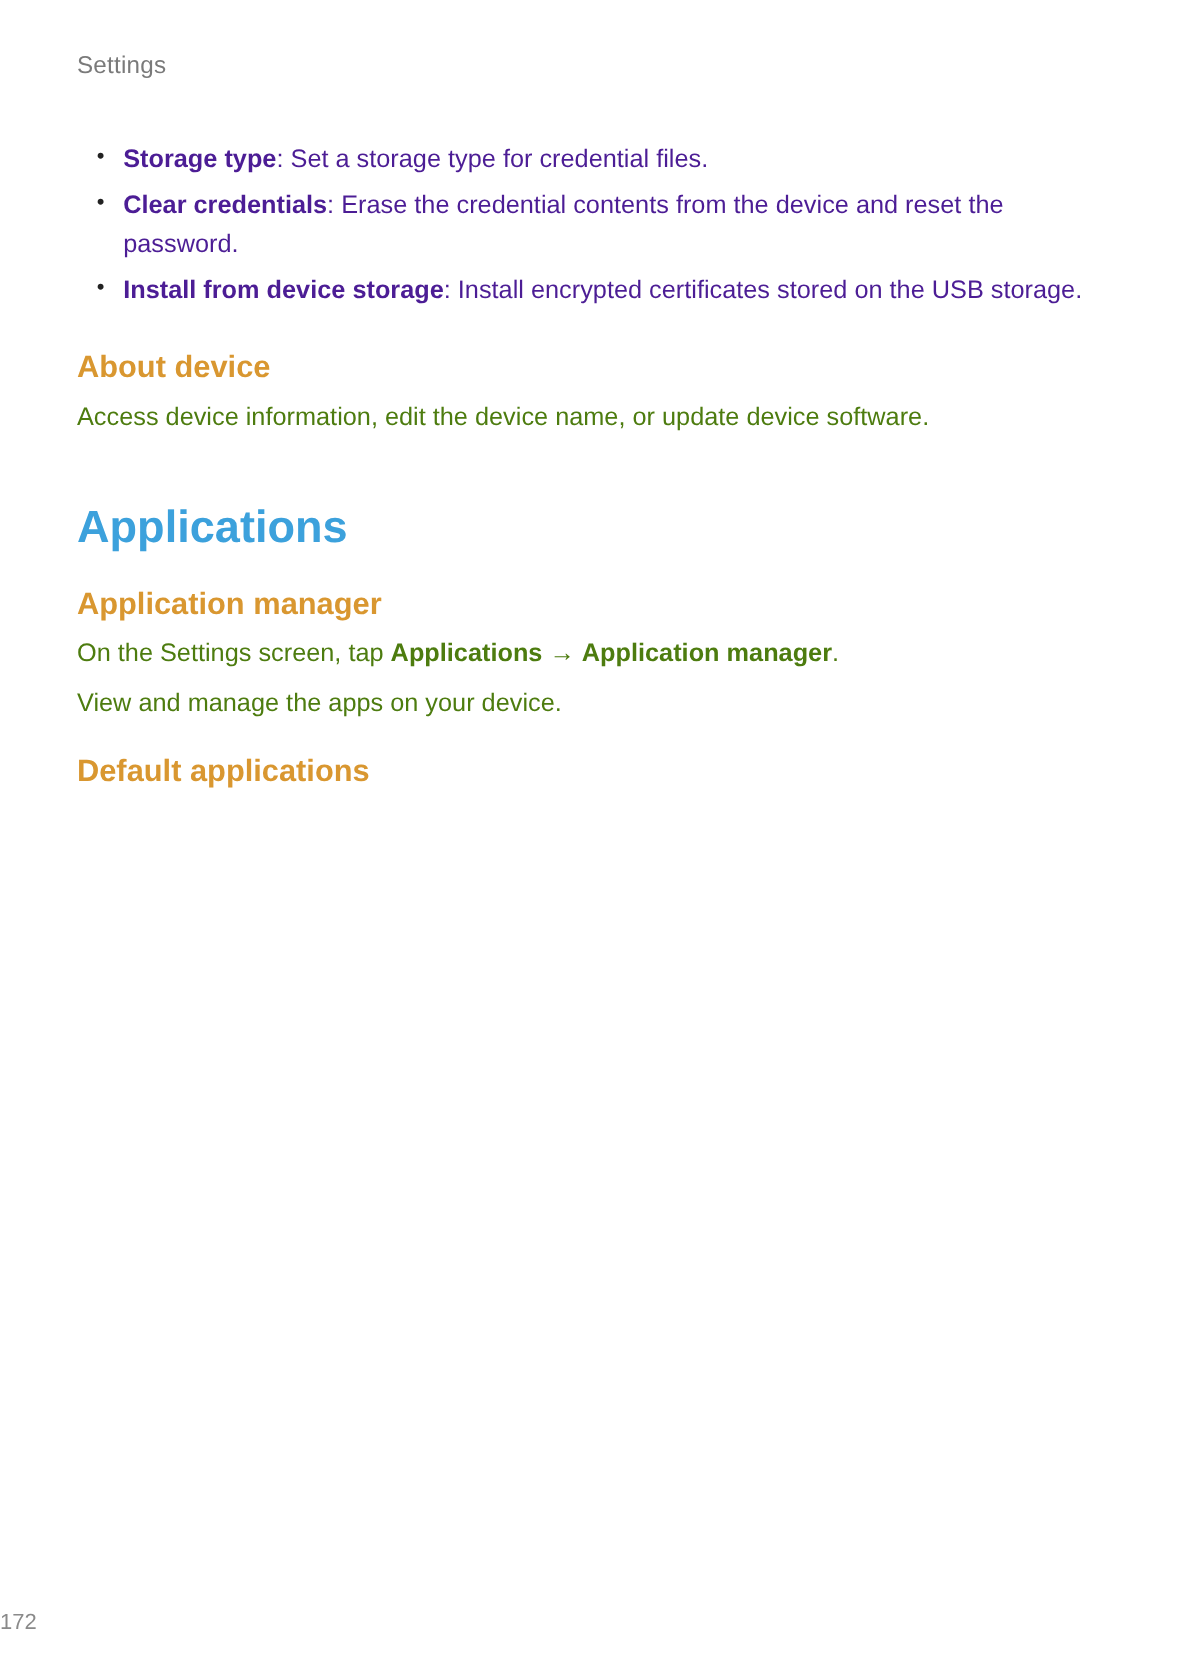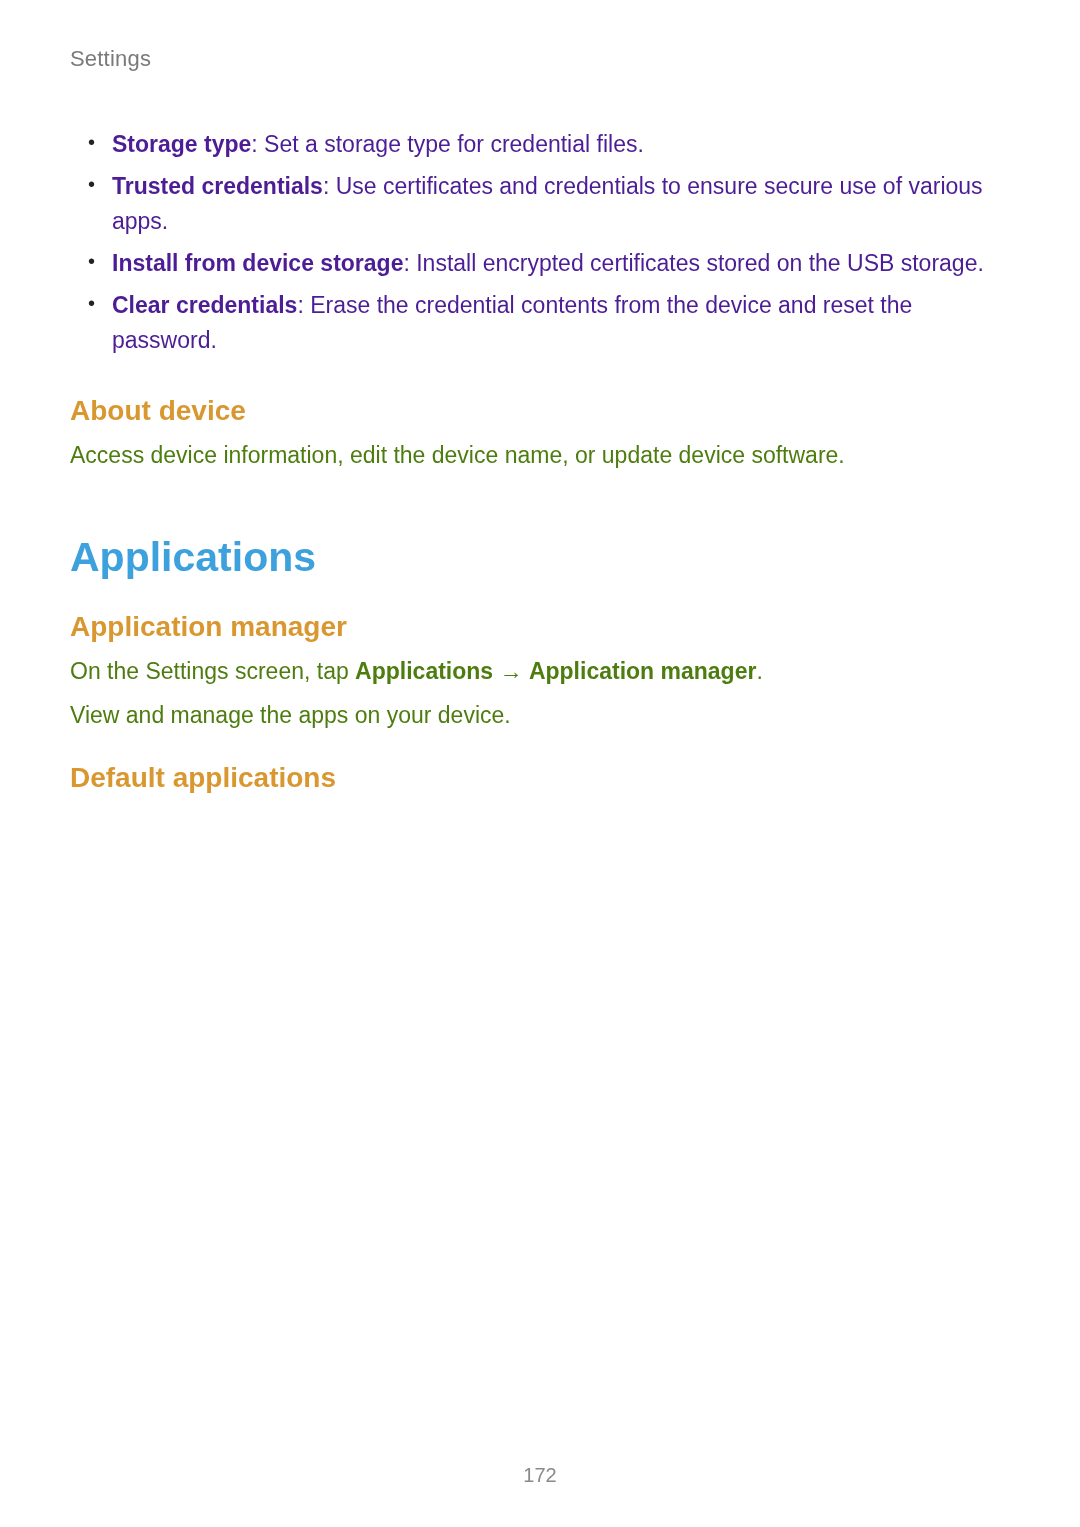--- a/index.html
+++ b/index.html
@@ -68,47 +68,43 @@
     font-size: 23px;
     line-height: 1.6;
     margin: 4px 0 8px 0;
     color: #4d7c0f;
   }
   .page-number {
     position: absolute;
     bottom: 40px;
     left: 0;
     width: 100%;
-    text-align: center;
     font-size: 20px;
     color: #8a8a8a;
   }
   .arrow {
     display: inline;
   }
 </style>
 </head>
 <body>
 
 <div class="page">
 
   <div class="header">Settings</div>
 
   <ul class="bullets">
     <li>
       <span class="bold">Storage type</span><span>: Set a storage type for credential files.</span>
     </li>
     <li>
-      <span class="bold">Trusted credentials</span><span>: Use certificates and credentials to ensure secure use of various apps.</span>
+      <span class="bold">Clear credentials</span><span>: Erase the credential contents from the device and reset the password.</span>
     </li>
     <li>
       <span class="bold">Install from device storage</span><span>: Install encrypted certificates stored on the USB storage.</span>
-    </li>
-    <li>
-      <span class="bold">Clear credentials</span><span>: Erase the credential contents from the device and reset the password.</span>
     </li>
   </ul>
 
   <div class="h-orange">About device</div>
   <div class="para">Access device information, edit the device name, or update device software.</div>
 
   <div class="h-big-blue">Applications</div>
 
   <div class="h-orange" style="margin-top:24px">Application manager</div>
   <div class="para">

